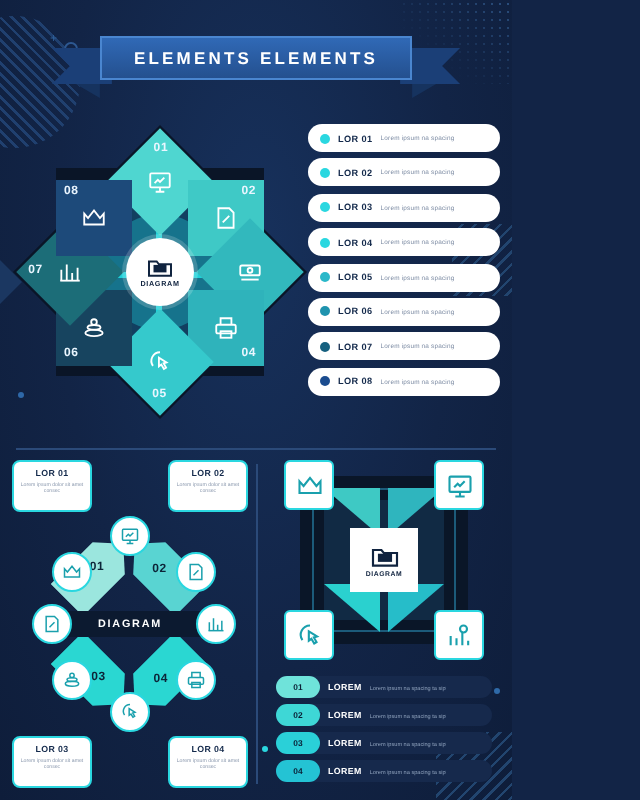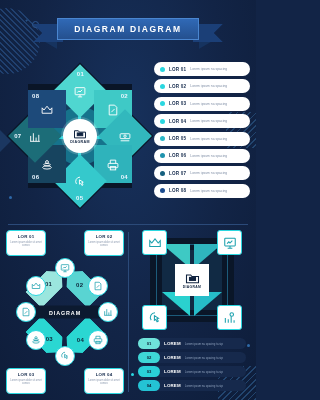--- a/index.html
+++ b/index.html
@@ -190,21 +190,21 @@
 <div class="deco tinydot" style="left:131px;top:373px;background:#2ad7e0;"></div>
 <div class="deco tinydot" style="left:247px;top:344px;background:#2f6aa8;"></div>
 
 <div class="ribbon-wrap">
   <div class="ribbon">
     <div class="ribbon-tail l"></div>
     <div class="ribbon-tail r"></div>
     <div class="ribbon-fold l"></div>
     <div class="ribbon-fold r"></div>
     <div class="ribbon-body">
-      <div class="ribbon-title">DIAGRAM DIAGRAM</div>
+      <div class="ribbon-title">ELEMENTS ELEMENTS</div>
     </div>
   </div>
 </div>
 
 <div class="hdiv"></div>
 <div class="vdiv"></div>
 
 <div class="rosette">
   <div class="rose-bg"></div>
   <div class="rose-bg2"></div>

